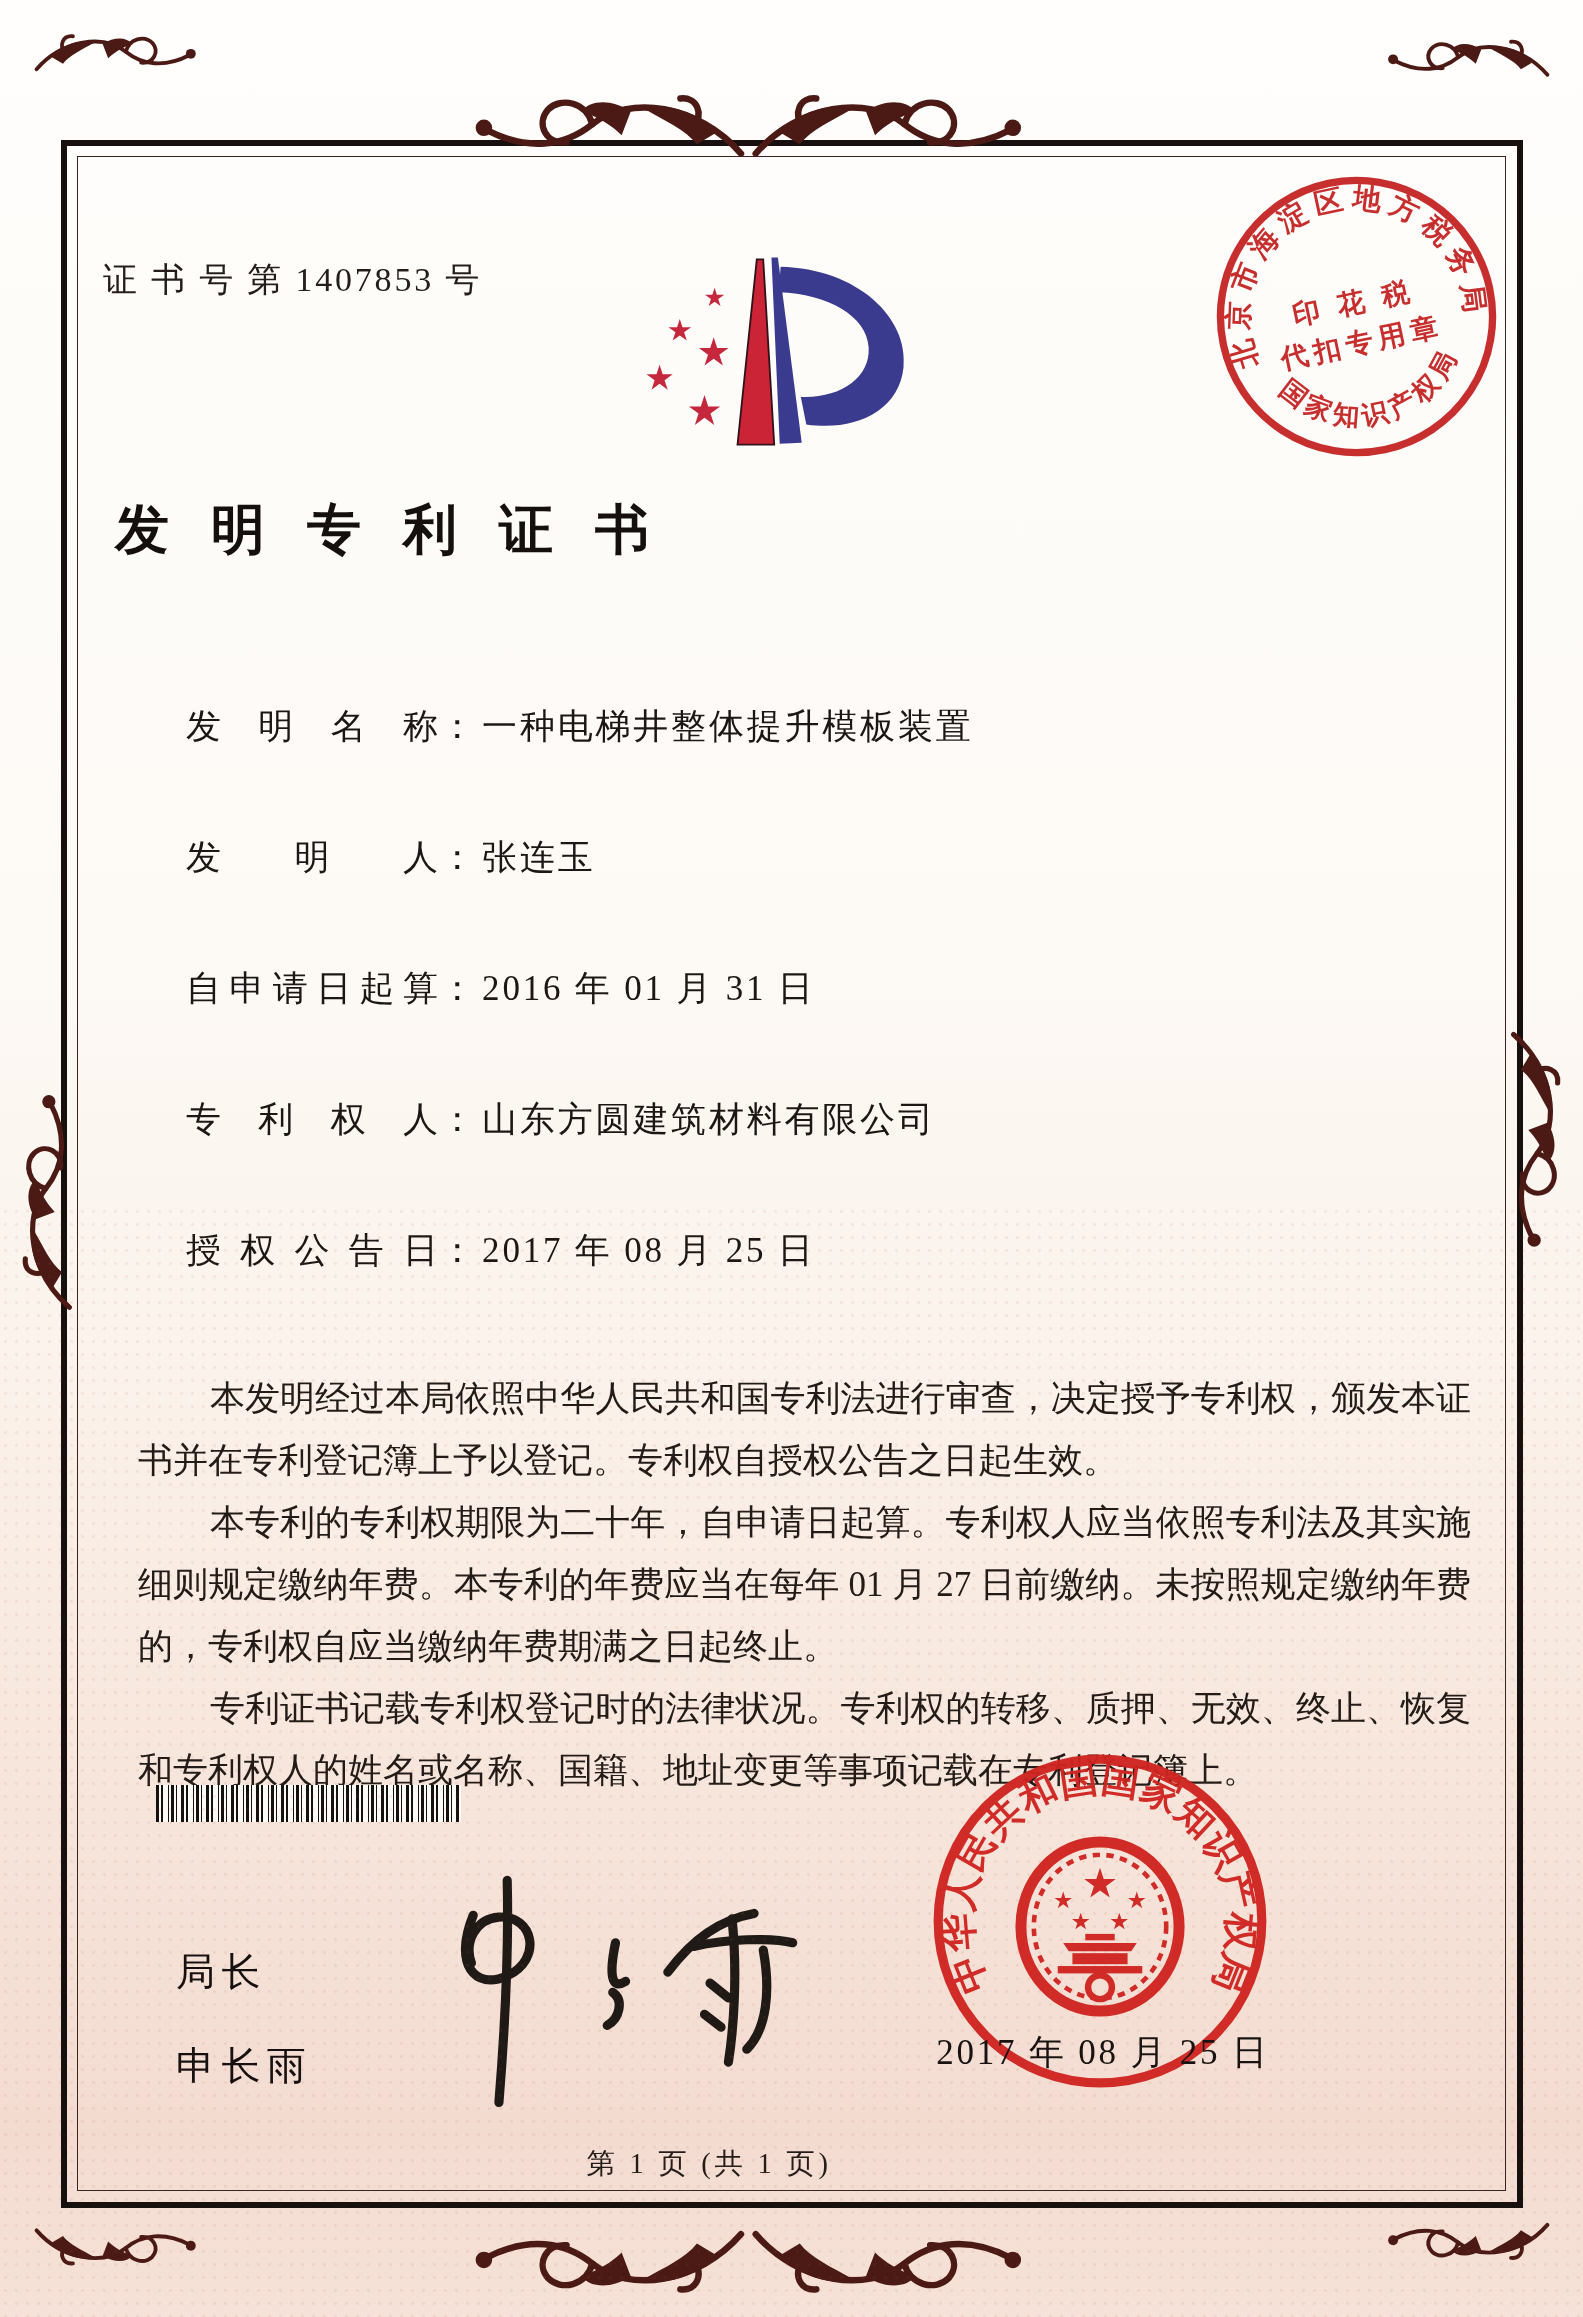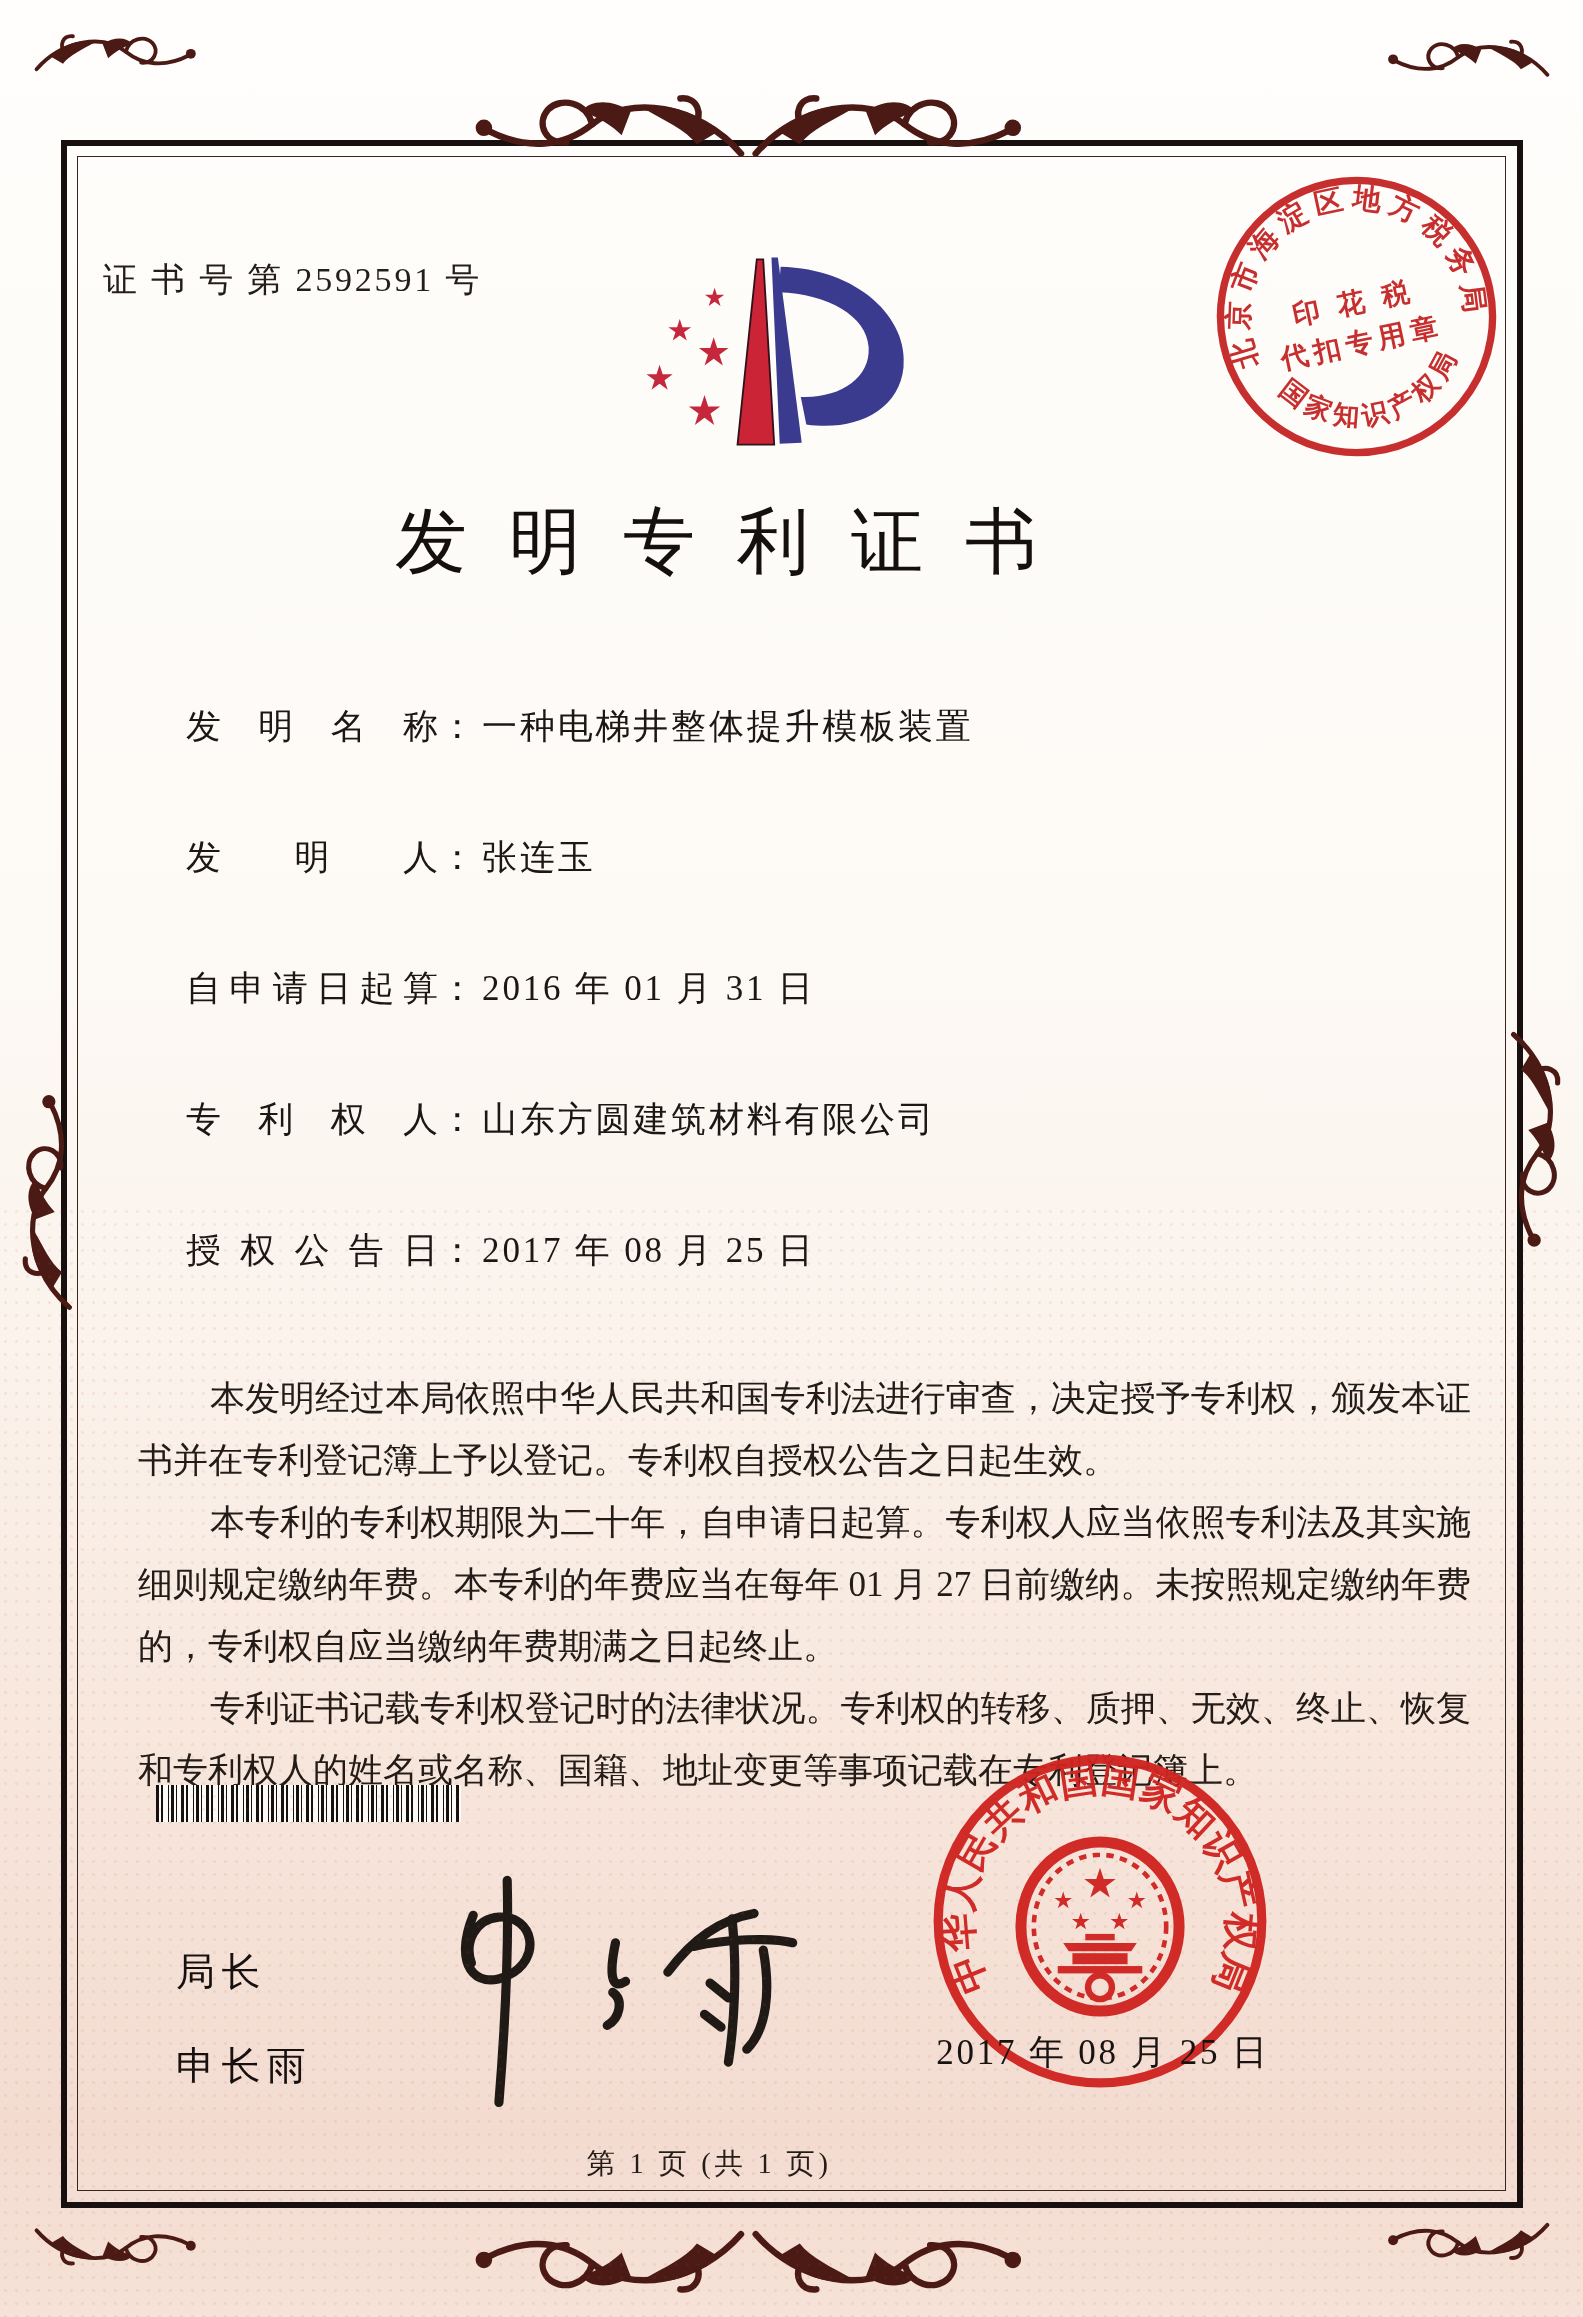--- a/index.html
+++ b/index.html
@@ -11,22 +11,22 @@
   .page::after{
     content:"";position:absolute;left:0;right:0;top:52%;bottom:0;pointer-events:none;
     background-image:radial-gradient(rgba(190,85,60,.10) 1.1px,rgba(0,0,0,0) 1.6px);
     background-size:11px 13px;
   }
   .b-outer{position:absolute;left:61px;top:140px;width:1462px;height:2068px;border:6.4px solid #17100e;box-sizing:border-box;}
   .b-inner{position:absolute;left:77px;top:156px;width:1429px;height:2035px;border:1.8px solid #3a241f;box-sizing:border-box;}
   .orns{position:absolute;left:0;top:0;width:1583px;height:2318px;pointer-events:none;}
 
   .cert-no{position:absolute;left:103px;top:257px;font-size:34px;letter-spacing:2.8px;color:#241d1a;}
-  .title{position:absolute;left:73px;top:494px;width:1286px;margin:0;text-align:center;
-         font-size:72px;font-weight:400;letter-spacing:42px;padding-left:42px;box-sizing:border-box;color:#15100d;}
+  .title{position:absolute;left:73px;top:494px;width:1286px;margin:0;text-align:left;
+         font-size:54px;font-weight:700;letter-spacing:42px;padding-left:42px;box-sizing:border-box;color:#15100d;}
 
   .logo{position:absolute;left:617px;top:241px;}
   .tax{position:absolute;left:1214px;top:174px;opacity:.93;}
 
   .fields{position:absolute;left:142px;top:703px;width:1231px;}
   .frow{margin-bottom:84px;font-size:35px;white-space:nowrap;margin-left:44px;}
   .f-label{display:inline-block;width:252px;text-align:justify;text-align-last:justify;vertical-align:bottom;}
   .f-colon{display:inline-block;margin:0 7.3px 0 1.8px;}
   .f-value{letter-spacing:2.8px;}
 
@@ -78,21 +78,21 @@
     <use href="#orn" transform="translate(35,32) scale(0.6)"></use>
     <use href="#orn" transform="translate(1690,38) scale(-0.6,0.6)"></use>
     <use href="#orn" transform="translate(18,1430) rotate(-90) scale(0.8)"></use>
     <use href="#orn" transform="translate(1706,1120) rotate(90) scale(0.8)"></use>
     <use href="#orn" transform="translate(815,2505) scale(-1,-1)"></use>
     <use href="#orn" transform="translate(815,2505) scale(1,-1)"></use>
     <use href="#orn" transform="translate(35,2472) scale(0.6,-0.6)"></use>
     <use href="#orn" transform="translate(1690,2466) scale(-0.6,-0.6)"></use>
   </svg>
 
-  <div class="cert-no">证 书 号 第 2592591 号</div>
+  <div class="cert-no">证 书 号 第 1407853 号</div>
 
   <svg class="logo" width="308" height="243" viewBox="0 0 335 265" aria-hidden="true">
     <defs>
       <polygon id="star5" points="0,-1 0.2245,-0.309 0.951,-0.309 0.3633,0.118 0.5878,0.809 0,0.382 -0.5878,0.809 -0.3633,0.118 -0.951,-0.309 -0.2245,-0.309"></polygon>
     </defs>
     <g fill="#c5283d">
       <use href="#star5" transform="translate(106,62) scale(11)"></use>
       <use href="#star5" transform="translate(68,98) scale(13)"></use>
       <use href="#star5" transform="translate(105,122) scale(17)"></use>
       <use href="#star5" transform="translate(46,150) scale(15)"></use>

